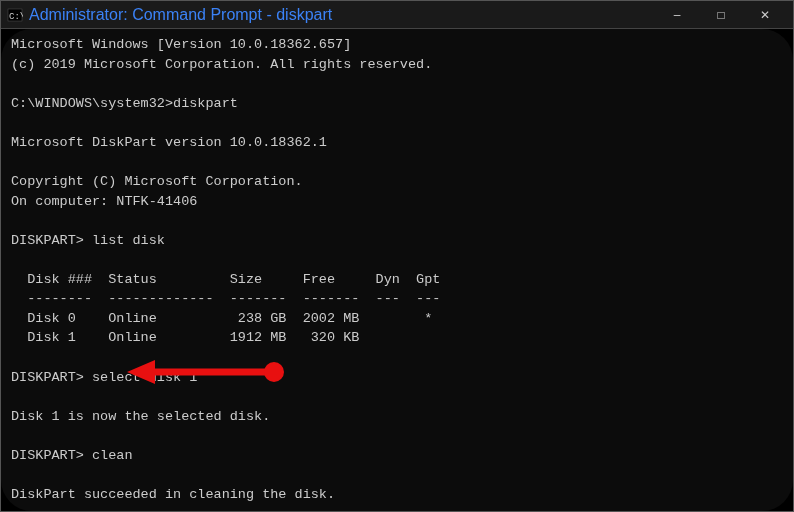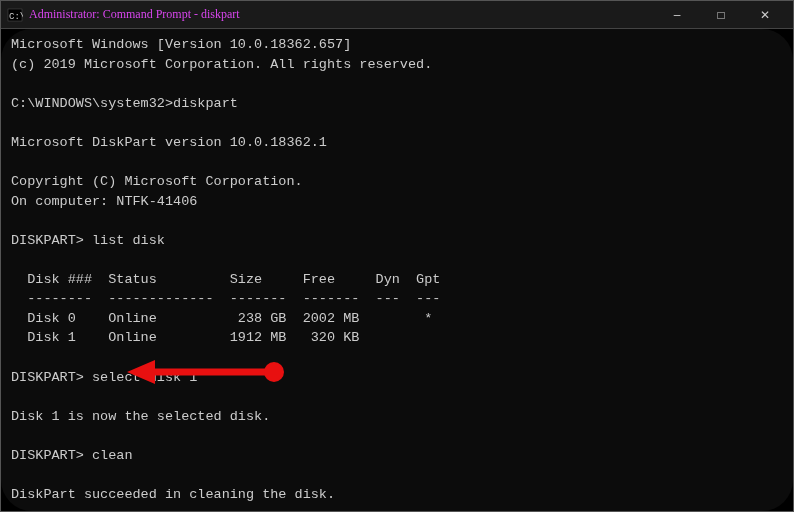--- a/index.html
+++ b/index.html
@@ -30,23 +30,23 @@
       gap: 6px;
     }
 
     .title-bar-icon {
       width: 16px;
       height: 16px;
       flex-shrink: 0;
     }
 
     .title-bar-text {
-      color: #d946ef;
-      font-size: 12px;
-      font-family: Liberation Serif, serif;
+      color: #3b82f6;
+      font-size: 16px;
+      font-family: Liberation Sans, sans-serif;
     }
 
     .title-bar-controls {
       display: flex;
       gap: 0;
     }
 
     .title-bar-btn {
       width: 44px;
       height: 28px;

